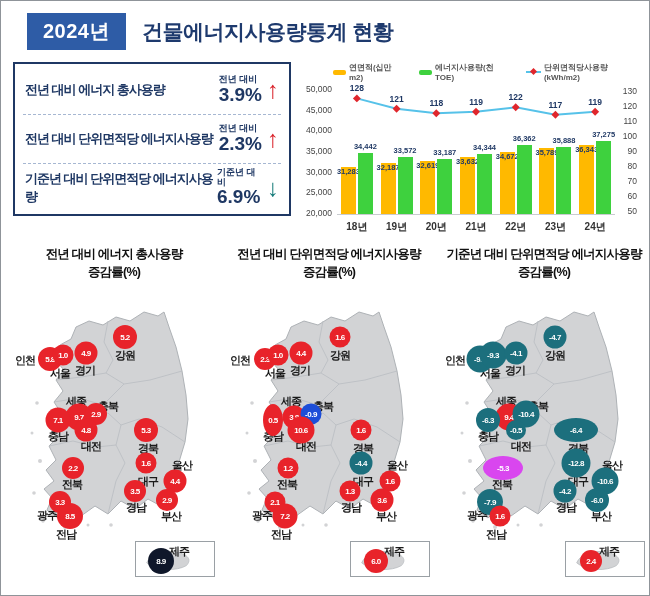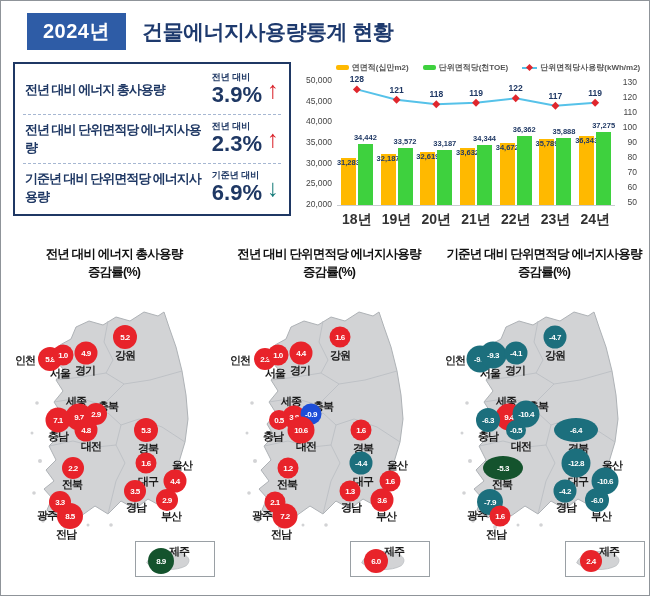--- a/index.html
+++ b/index.html
@@ -13,21 +13,21 @@
   .top-row{display:flex;gap:8px;margin-top:12px;padding:0 6px 0 12px;}
   .summary-panel{width:278px;height:154px;box-sizing:border-box;border:2px solid #1f3864;
                  padding:2px 8px;display:flex;flex-direction:column;}
   .summary-row{flex:1;display:flex;justify-content:space-between;align-items:center;
                border-bottom:1px dashed #a6b7d2;padding:2px 2px;}
   .summary-row:last-child{border-bottom:none;}
   .summary-label{font-size:13px;font-weight:bold;color:#1f3864;letter-spacing:-1px;}
   .summary-right{display:flex;align-items:center;gap:5px;}
   .vr{display:flex;flex-direction:column;align-items:flex-start;line-height:1.1;}
   .sub-label{font-size:9px;font-weight:bold;color:#1f3864;}
-  .pct-value{font-size:22px;font-weight:bold;color:#1f3864;}
+  .pct-value{font-size:19px;font-weight:bold;color:#1f3864;}
   .arrow{font-size:24px;font-weight:bold;line-height:1;}
   .arrow.up{color:#d91e26;}
   .arrow.down{color:#147a78;}
   
   .chart-panel{flex:1;position:relative;height:168px;}
   .legend{display:flex;justify-content:center;gap:14px;font-size:8px;font-weight:bold;color:#555;
           margin:0 0 6px 34px;align-items:center;}
   .legend-item{display:flex;align-items:center;gap:3px;}
   .swatch{width:13px;height:5px;border-radius:2px;display:inline-block;}
   .line-swatch{position:relative;width:15px;height:2px;background:#56c2e9;display:inline-block;}
@@ -39,21 +39,21 @@
   .axis-left{width:38px;text-align:right;padding-right:5px;box-sizing:border-box;}
   .axis-right{width:22px;text-align:right;padding-left:4px;box-sizing:border-box;height:130px;margin-top:-2px;}
   .plot{position:relative;width:278px;height:126px;border-bottom:1px solid #c9ccd0;}
   .groups{display:flex;height:100%;}
   .group{flex:1;display:flex;align-items:flex-end;justify-content:center;gap:2px;}
   .bar{width:15px;position:relative;}
   .bar-label{position:absolute;left:50%;transform:translateX(-50%);font-size:7.5px;font-weight:bold;
              color:#1f3864;white-space:nowrap;}
   .line-svg{position:absolute;left:0;top:0;overflow:visible;}
   .x-labels{display:flex;margin-left:38px;width:278px;}
-  .x-labels span{flex:1;text-align:center;font-size:14px;font-weight:bold;color:#333;padding-top:2px;}
+  .x-labels span{flex:1;text-align:center;font-size:10px;font-weight:bold;color:#333;padding-top:2px;}
   
   .section-titles{display:flex;margin-top:16px;padding-left:8px;gap:5px;}
   .map-title{width:210px;text-align:center;font-size:12.5px;font-weight:bold;color:#111;
              line-height:1.4;letter-spacing:-0.8px;}
   .maps-row{display:flex;margin-top:4px;padding-left:8px;gap:5px;}
   .map-col{width:210px;height:312px;position:relative;}
   .korea{position:absolute;left:4px;top:0;}
   .region-label{position:absolute;transform:translate(-50%,-50%);font-size:11px;font-weight:bold;
                 color:#1a1a1a;letter-spacing:-1px;white-space:nowrap;z-index:1;}
   .bubble{position:absolute;transform:translate(-50%,-50%);border-radius:50%;color:#fff;
@@ -108,21 +108,21 @@
     </div>
 
     <div class="chart-panel">
       <div class="legend">
         <span class="legend-item">
           <span class="swatch" style="background:#ffb900"></span>
           <span>연면적(십만m2)</span>
         </span>
         <span class="legend-item">
           <span class="swatch" style="background:#3ed13e"></span>
-          <span>단위면적당(천TOE)</span>
+          <span>에너지사용량(천TOE)</span>
         </span>
         <span class="legend-item">
           <span class="line-swatch"></span>
           <span>단위면적당사용량(kWh/m2)</span>
         </span>
       </div>
       <div class="chart-body">
         <div class="axis-col axis-left" id="axis-left">
             <span>50,000</span>
             <span>45,000</span>
@@ -296,21 +296,21 @@
         <div class="bubble" style="left:166px;top:196px;width:23px;height:23px;background:#e8232a">4.4</div>
         <span class="region-label" style="left:127px;top:222px">경남</span>
         <div class="bubble" style="left:126px;top:206px;width:22px;height:22px;background:#e8232a">3.5</div>
         <span class="region-label" style="left:162px;top:231px">부산</span>
         <div class="bubble" style="left:158px;top:215px;width:22px;height:22px;background:#e8232a">2.9</div>
         <span class="region-label" style="left:38px;top:230px">광주</span>
         <div class="bubble" style="left:51px;top:217px;width:22px;height:22px;background:#e8232a">3.3</div>
         <span class="region-label" style="left:57px;top:249px">전남</span>
         <div class="bubble" style="left:61px;top:231px;width:26px;height:26px;background:#e8232a">8.5</div>
         <span class="region-label" style="left:170px;top:266px">제주</span>
-        <div class="bubble" style="left:152px;top:276px;width:26px;height:26px;background:#14532d">8.9</div>
+        <div class="bubble" style="left:152px;top:276px;width:26px;height:26px;background:#0f172a">8.9</div>
       </div>
     <div class="map-col" id="map-1">
         <svg class="korea" viewBox="0 0 200 266" width="200" height="266">
           <path d="M40,70 L47,60 L58,54 L63,42 L76,36 L90,40 L103,32 L117,36 L131,27 L145,31 L151,27 L156,42 L163,62 L169,86 L173,110 L175,134 L172,157 L166,177 L159,193 L164,201 L156,212 L146,220 L135,214 L122,224 L108,216 L95,229 L82,221 L68,231 L55,223 L45,233 L34,225 L39,213 L31,204 L41,196 L33,185 L43,175 L36,161 L46,151 L39,139 L48,128 L41,117 L50,106 L43,95 L51,85 L44,77 Z" fill="#d2d3d5" stroke="#aeb2b6" stroke-width="1"></path>
           <path d="M95,36 L91,57 L100,75 L93,88" fill="none" stroke="#b9bdc1" stroke-width="0.8"></path>
           <path d="M44,95 L68,92 L93,88 L111,99 L137,95 L169,86" fill="none" stroke="#b9bdc1" stroke-width="0.8"></path>
           <path d="M41,117 L66,113 L90,120 L111,99" fill="none" stroke="#b9bdc1" stroke-width="0.8"></path>
           <path d="M48,128 L74,134 L95,128 L108,140 L126,134 L149,142 L172,157" fill="none" stroke="#b9bdc1" stroke-width="0.8"></path>
           <path d="M108,140 L103,160 L112,178 L103,196 L95,229" fill="none" stroke="#b9bdc1" stroke-width="0.8"></path>
           <path d="M36,161 L60,156 L84,162 L103,160" fill="none" stroke="#b9bdc1" stroke-width="0.8"></path>
@@ -332,21 +332,21 @@
         <div class="bubble" style="left:54px;top:70px;width:21px;height:21px;background:#e8232a">1.0</div>
         <span class="region-label" style="left:76px;top:85px">경기</span>
         <div class="bubble" style="left:77px;top:68px;width:23px;height:23px;background:#e8232a">4.4</div>
         <span class="region-label" style="left:116px;top:70px">강원</span>
         <div class="bubble" style="left:116px;top:52px;width:21px;height:21px;background:#e8232a">1.6</div>
         <span class="region-label" style="left:67px;top:116px">세종</span>
         <div class="bubble" style="left:70px;top:132px;width:23px;height:23px;background:#e8232a">3.8</div>
         <span class="region-label" style="left:99px;top:121px">충북</span>
         <div class="bubble" style="left:87px;top:129px;width:21px;height:21px;background:#1d4ed8">-0.9</div>
         <span class="region-label" style="left:49px;top:151px">충남</span>
-        <div class="bubble" style="left:55px;top:135px;width:20px;height:20px;background:#e8232a">0.5</div>
+        <div class="bubble" style="left:49px;top:135px;width:20px;height:32px;background:#e8232a">0.5</div>
         <span class="region-label" style="left:82px;top:161px">대전</span>
         <div class="bubble" style="left:77px;top:145px;width:27px;height:27px;background:#e8232a">10.6</div>
         <span class="region-label" style="left:139px;top:163px">경북</span>
         <div class="bubble" style="left:137px;top:145px;width:21px;height:21px;background:#e8232a">1.6</div>
         <span class="region-label" style="left:63px;top:199px">전북</span>
         <div class="bubble" style="left:64px;top:183px;width:21px;height:21px;background:#e8232a">1.2</div>
         <span class="region-label" style="left:139px;top:196px">대구</span>
         <div class="bubble" style="left:137px;top:178px;width:23px;height:23px;background:#1c6f7d">-4.4</div>
         <span class="region-label" style="left:173px;top:180px">울산</span>
         <div class="bubble" style="left:166px;top:196px;width:21px;height:21px;background:#e8232a">1.6</div>
@@ -394,21 +394,21 @@
         <div class="bubble" style="left:70px;top:132px;width:27px;height:27px;background:#e8232a">9.4</div>
         <span class="region-label" style="left:99px;top:121px">충북</span>
         <div class="bubble" style="left:87px;top:129px;width:27px;height:27px;background:#1c6f7d">-10.4</div>
         <span class="region-label" style="left:49px;top:151px">충남</span>
         <div class="bubble" style="left:49px;top:135px;width:24px;height:24px;background:#1c6f7d">-6.3</div>
         <span class="region-label" style="left:82px;top:161px">대전</span>
         <div class="bubble" style="left:77px;top:145px;width:20px;height:20px;background:#1c6f7d">-0.5</div>
         <span class="region-label" style="left:139px;top:163px">경북</span>
         <div class="bubble" style="left:137px;top:145px;width:44px;height:24px;background:#1c6f7d">-6.4</div>
         <span class="region-label" style="left:63px;top:199px">전북</span>
-        <div class="bubble" style="left:64px;top:183px;width:40px;height:24px;background:#14532d">-5.3</div>
+        <div class="bubble" style="left:64px;top:183px;width:40px;height:24px;background:#d946ef">-5.3</div>
         <span class="region-label" style="left:139px;top:196px">대구</span>
         <div class="bubble" style="left:137px;top:178px;width:29px;height:29px;background:#1c6f7d">-12.8</div>
         <span class="region-label" style="left:173px;top:180px">울산</span>
         <div class="bubble" style="left:166px;top:196px;width:27px;height:27px;background:#1c6f7d">-10.6</div>
         <span class="region-label" style="left:127px;top:222px">경남</span>
         <div class="bubble" style="left:126px;top:206px;width:23px;height:23px;background:#1c6f7d">-4.2</div>
         <span class="region-label" style="left:162px;top:231px">부산</span>
         <div class="bubble" style="left:158px;top:215px;width:24px;height:24px;background:#1c6f7d">-6.0</div>
         <span class="region-label" style="left:38px;top:230px">광주</span>
         <div class="bubble" style="left:51px;top:217px;width:26px;height:26px;background:#1c6f7d">-7.9</div>

